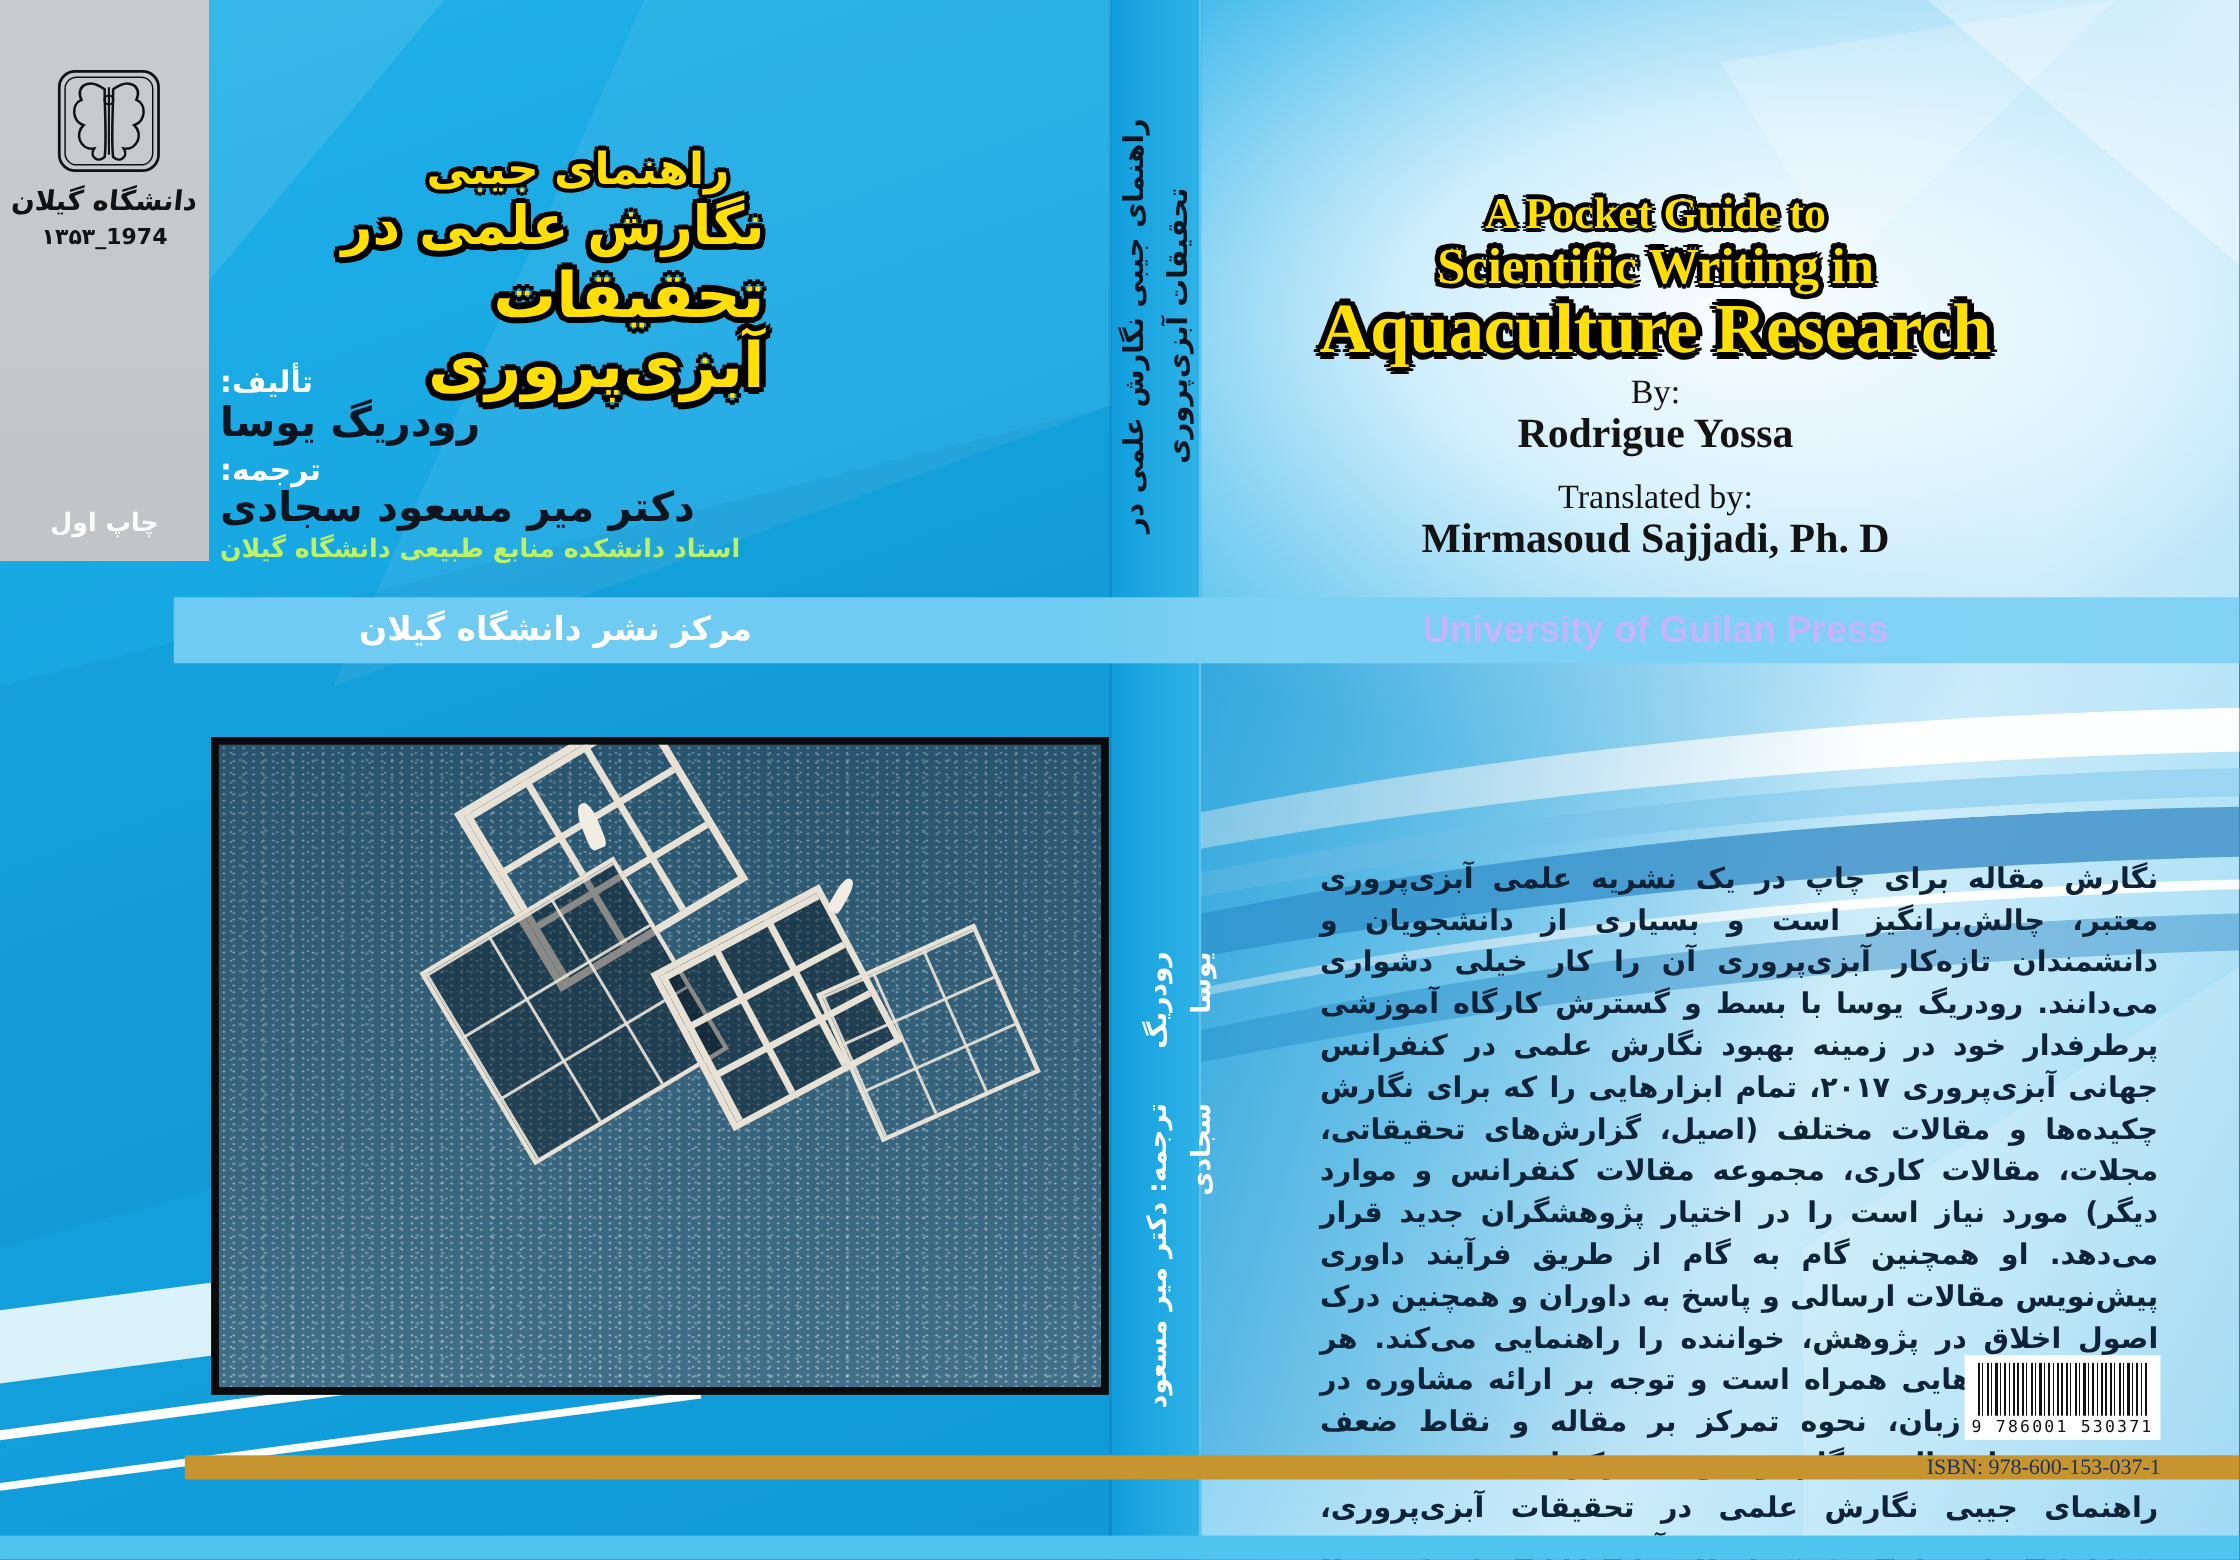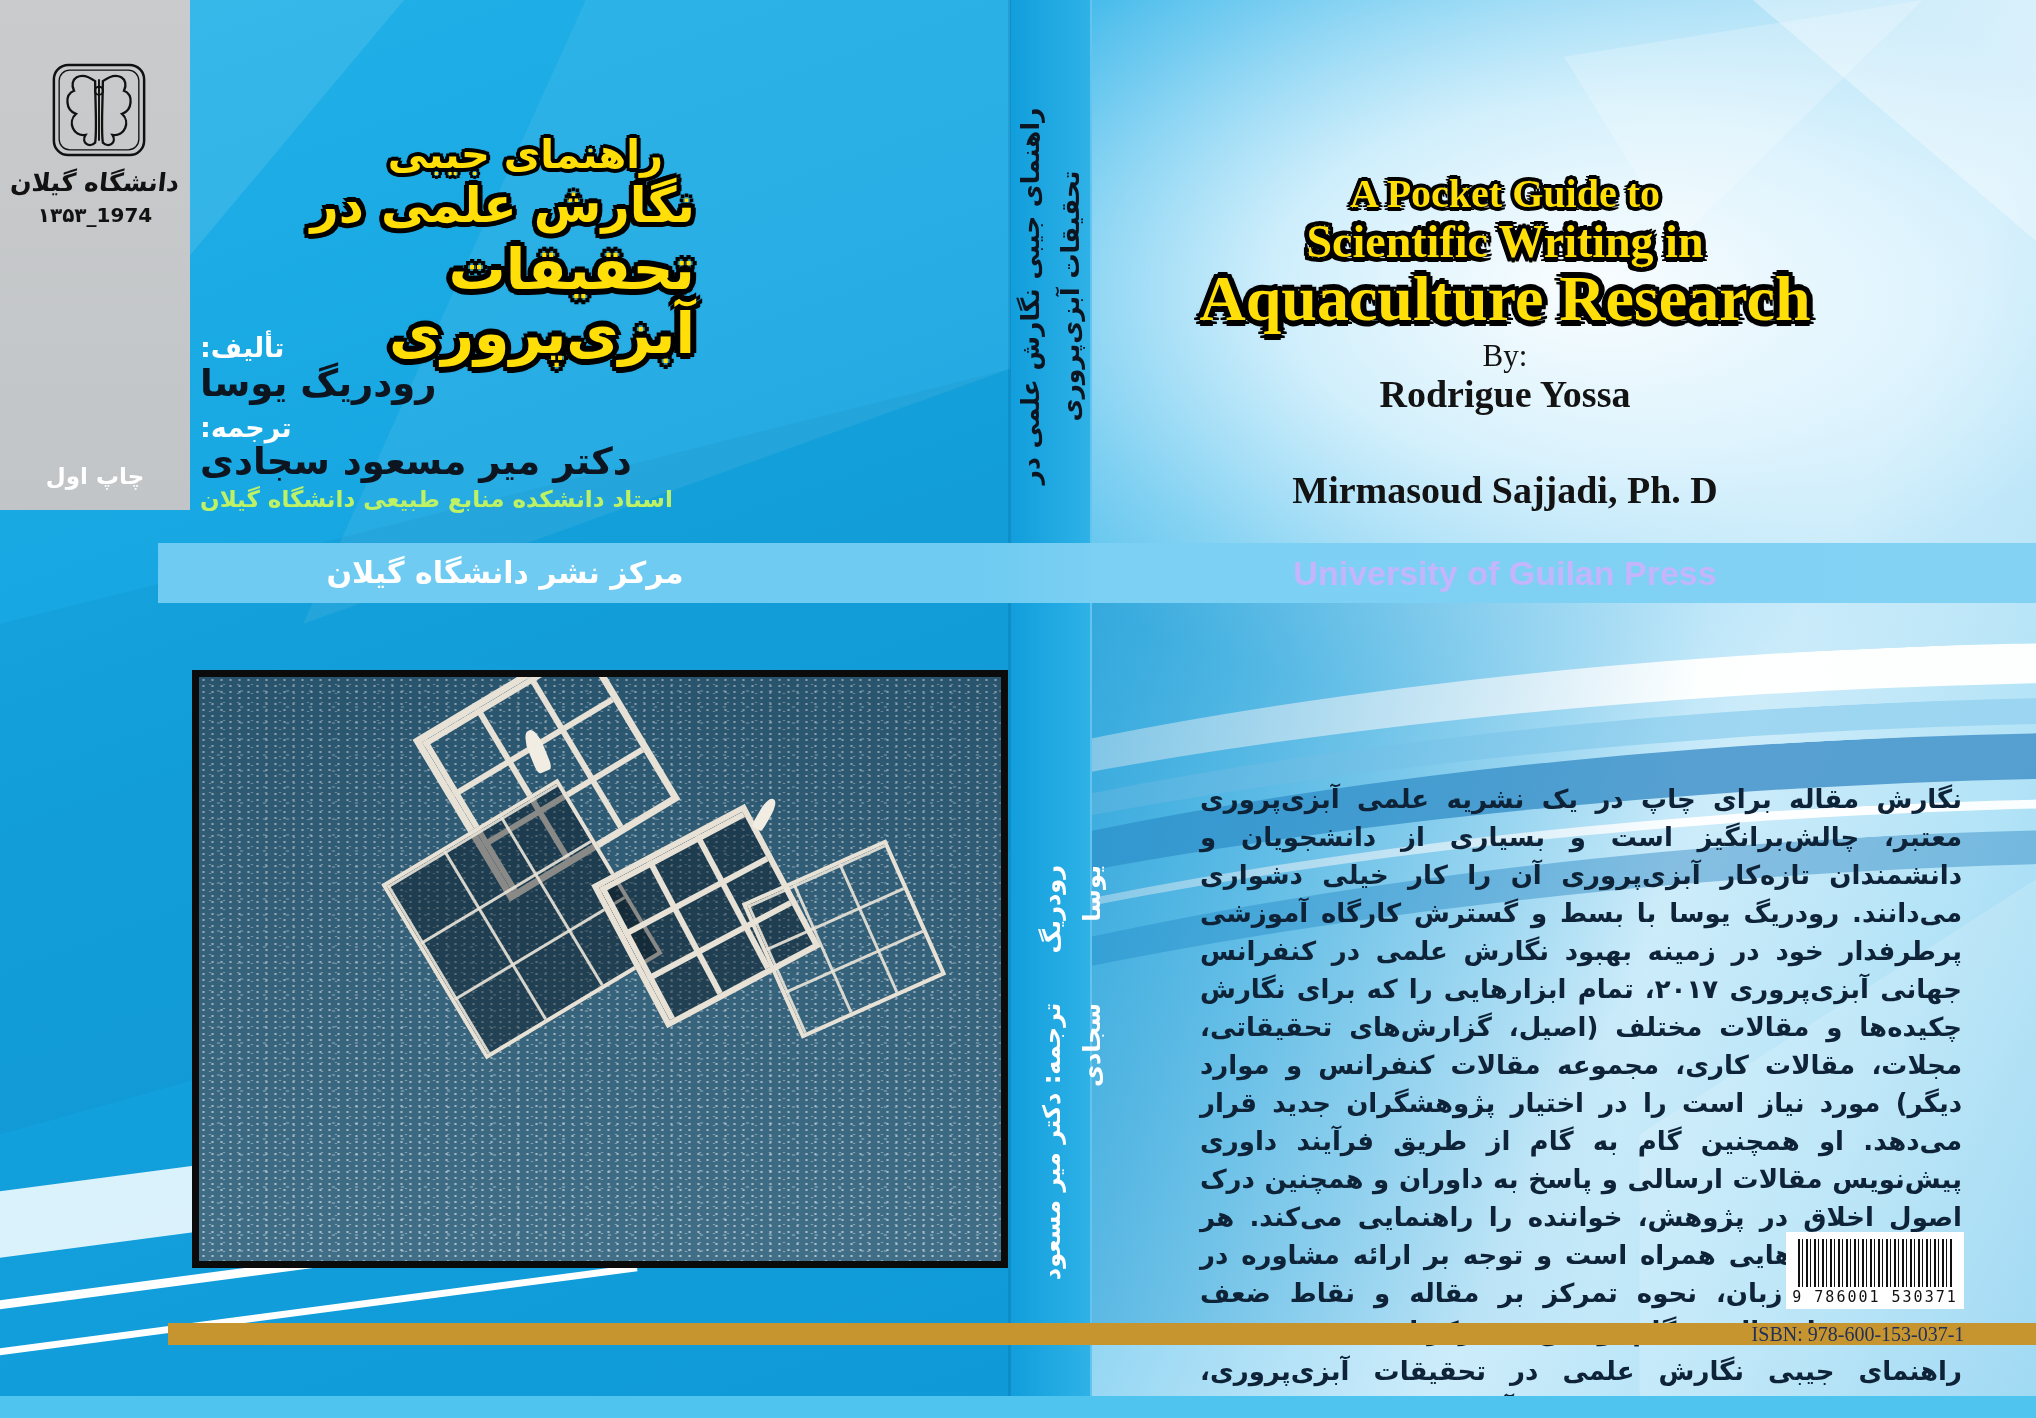--- a/index.html
+++ b/index.html
@@ -221,20 +221,21 @@
   <div class="abs spine-names">
     <span>رودریگ یوسا</span>
     <span>ترجمه: دکتر میر مسعود سجادی</span>
   </div>
 
   <div class="abs ft ft1 yel oy-s">A Pocket Guide to</div>
   <div class="abs ft ft2 yel oy-m">Scientific Writing in</div>
   <div class="abs ft ft3 yel oy-l">Aquaculture Research</div>
   <div class="abs ft fby serif-blk">By:</div>
   <div class="abs ft fauthor serif-blk">Rodrigue Yossa</div>
+  <div class="abs ft ftrl serif-blk">Translated by:</div>
   <div class="abs ft ftrn serif-blk">Mirmasoud Sajjadi, Ph. D</div>
 
   <div class="abs blurb">
     <p>نگارش مقاله برای چاپ در یک نشریه علمی آبزی‌پروری معتبر، چالش‌برانگیز است و بسیاری از دانشجویان و دانشمندان تازه‌کار آبزی‌پروری آن را کار خیلی دشواری می‌دانند. رودریگ یوسا با بسط و گسترش کارگاه آموزشی پرطرفدار خود در زمینه بهبود نگارش علمی در کنفرانس جهانی آبزی‌پروری ۲۰۱۷، تمام ابزارهایی را که برای نگارش چکیده‌ها و مقالات مختلف (اصیل، گزارش‌های تحقیقاتی، مجلات، مقالات کاری، مجموعه مقالات کنفرانس و موارد دیگر) مورد نیاز است را در اختیار پژوهشگران جدید قرار می‌دهد. او همچنین گام به گام از طریق فرآیند داوری پیش‌نویس مقالات ارسالی و پاسخ به داوران و همچنین درک اصول اخلاق در پژوهش، خواننده را راهنمایی می‌کند. هر بخش با مثال‌هایی همراه است و توجه بر ارائه مشاوره در مورد دستور زبان، نحوه تمرکز بر مقاله و نقاط ضعف احتمالی هنگام نوشتن، متمرکز است.</p>
     <p>راهنمای جیبی نگارش علمی در تحقیقات آبزی‌پروری، شاهراهی را برای دانشجویان آبزی‌پروری و محققان حرفه‌ای تازه‌کار فراهم می‌کند تا با اصول ارتباطات علمی از طریق نگارش آشنا شوند.</p>
   </div>
 
   <div class="abs photo">
     <div class="cage cage-lines" style="left:248px;top:-2px;width:185px;height:175px;transform:rotate(-31deg);"></div>
     <div class="cage cage-thin net" style="left:220px;top:140px;width:198px;height:196px;transform:rotate(-31deg);"></div>

